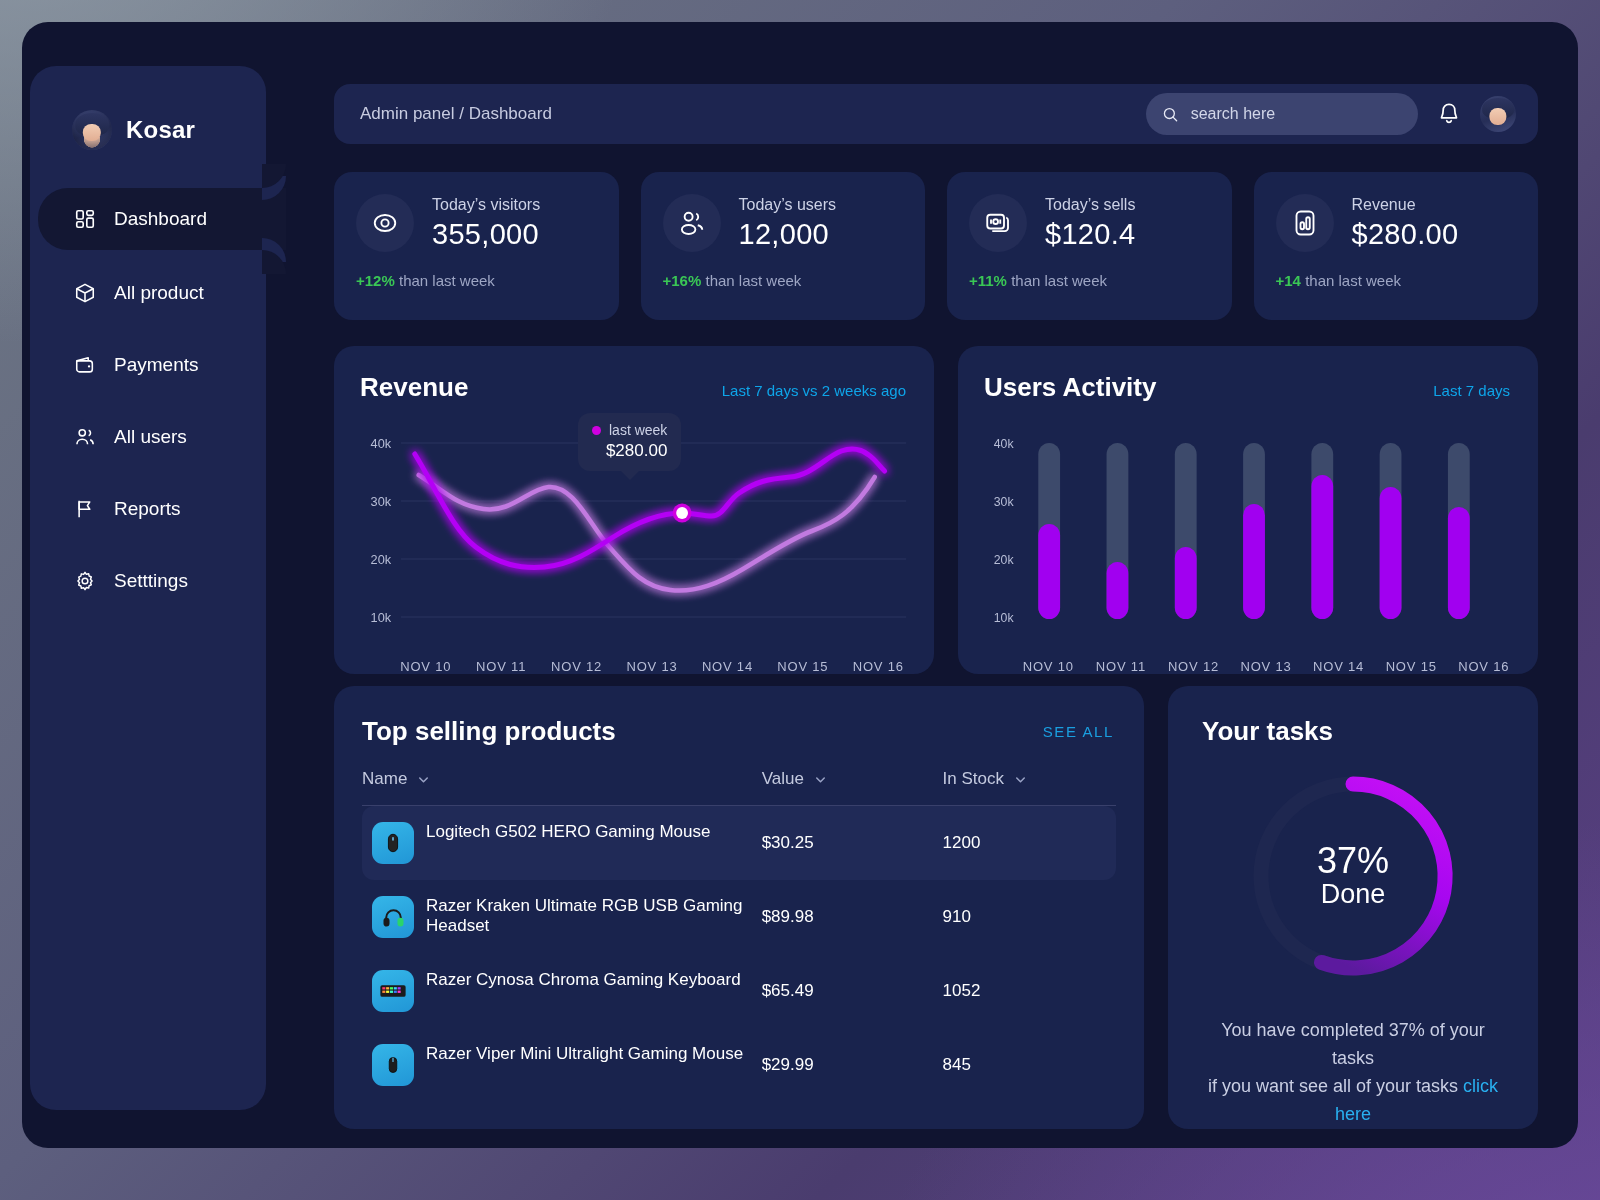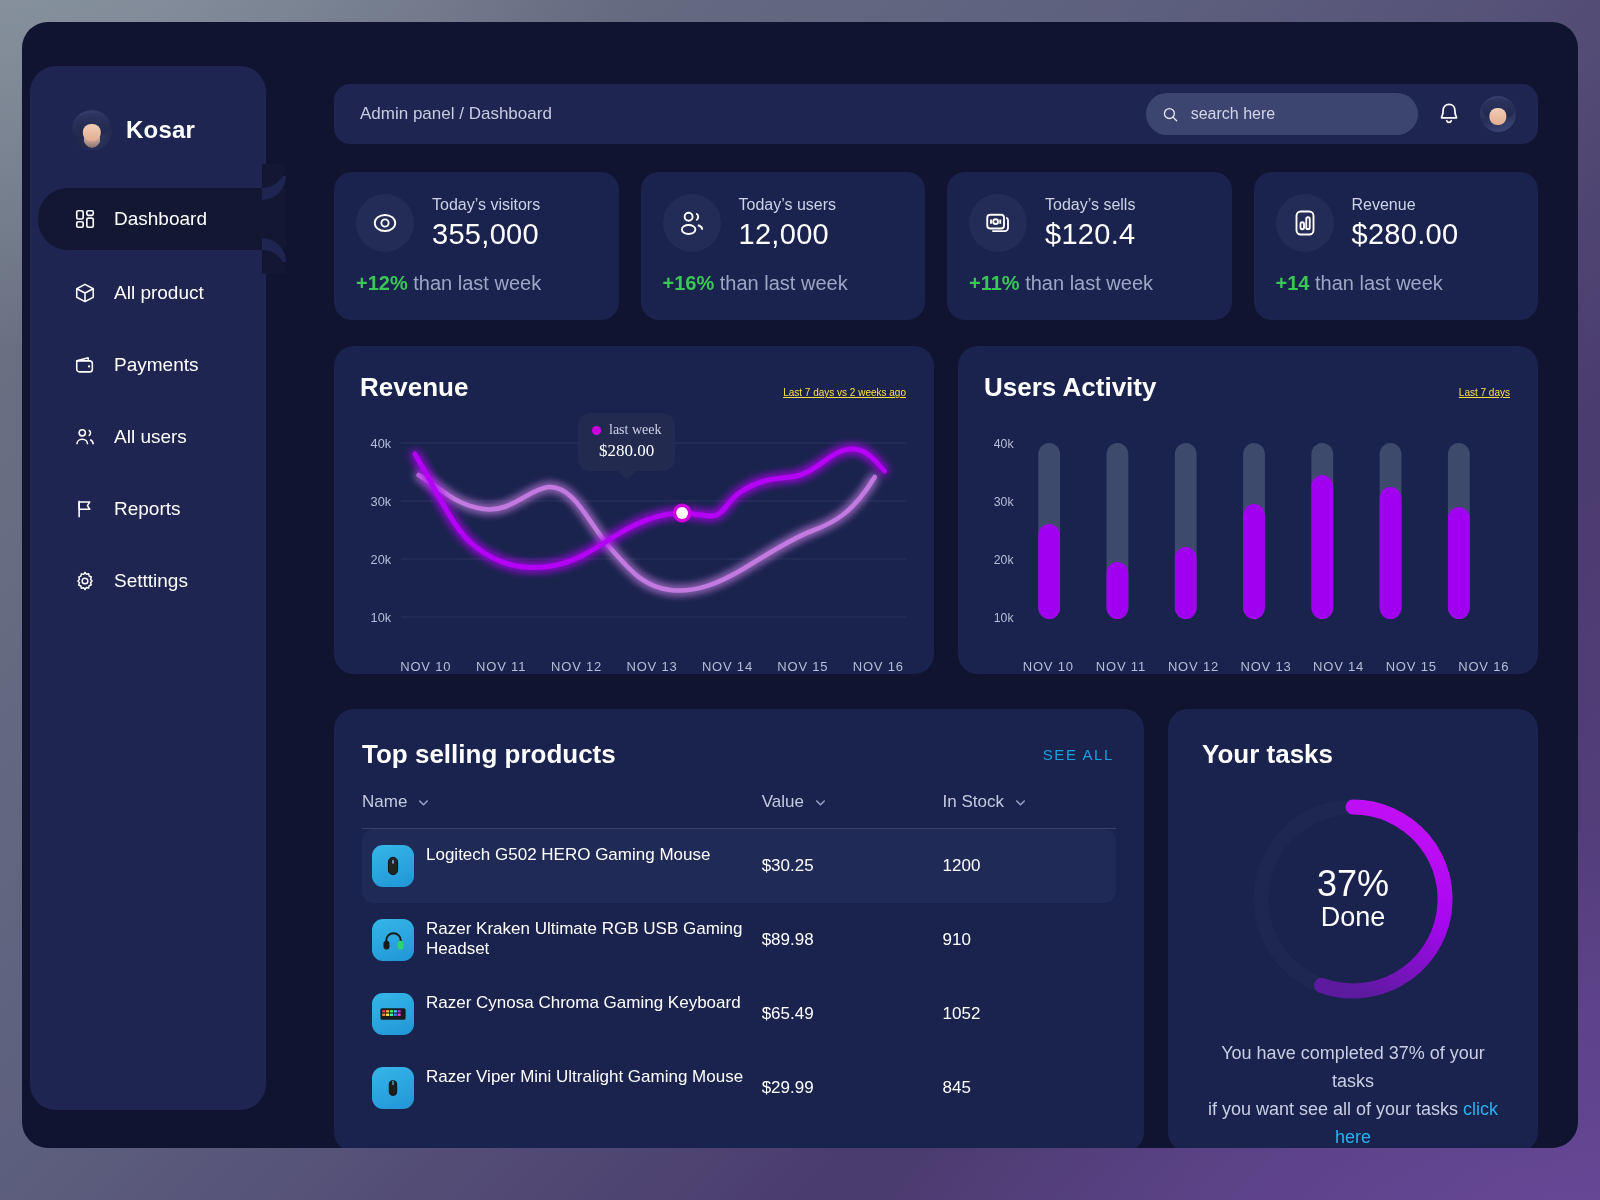--- a/index.html
+++ b/index.html
@@ -131,52 +131,52 @@
   
   .kpis { display: grid; grid-template-columns: repeat(4,1fr); gap: 22px; margin-top: 28px; }
   .kpi { background: #19234d; border-radius: 18px; padding: 22px 20px 20px 22px; height: 148px; }
   .kpi-top { display: flex; align-items: center; gap: 18px; }
   .kpi-ico {
     width: 58px; height: 58px; border-radius: 50%; background: #232c56;
     display: flex; align-items: center; justify-content: center; flex: none;
   }
   .kpi-label { color: #cdd2e6; font-size: 16px; margin-bottom: 4px; }
   .kpi-value { color: #ffffff; font-size: 29px; font-weight: 400; letter-spacing: .3px; }
-  .kpi-foot { margin-top: 20px; font-size: 20px; color: #9ea6c4; }
+  .kpi-foot { margin-top: 20px; font-size: 15px; color: #9ea6c4; }
   .kpi-foot b { color: #3ac755; font-weight: 700; }
 
   
   .charts { display: grid; grid-template-columns: 600px 1fr; gap: 24px; margin-top: 26px; }
   .card { background: #19234d; border-radius: 20px; }
   .card-head { display: flex; align-items: baseline; padding: 26px 28px 0 26px; }
   .card-title { font-size: 26px; font-weight: 700; color: #fff; flex: 1; }
-  .card-sub { font-size: 10px; color: #fde047; text-decoration: underline; }
+  .card-sub { font-size: 15px; color: #0ea5e9; }
 
   .chart-wrap { position: relative; height: 238px; margin: 14px 18px 0 12px; }
   .chart-wrap svg { display: block; width: 100%; height: 100%; }
   .xaxis { display: flex; padding: 4px 18px 0 54px; }
   .xaxis span { flex: 1; text-align: center; font-size: 13px; color: #b7bdd6; letter-spacing: .8px; }
 
   
   .tip {
     position: absolute; background: #222a50; border-radius: 12px;
-    padding: 9px 14px 10px; text-align: center; z-index: 4; font-family: Liberation Serif, serif;
+    padding: 9px 14px 10px; text-align: right; z-index: 4;
   }
   .tip-row { display: flex; align-items: center; gap: 8px; }
   .tip-dot { width: 9px; height: 9px; border-radius: 50%; background: #cf00e0; }
   .tip-lab { font-size: 14px; color: #cdd2e6; }
   .tip-val { font-size: 17px; color: #fff; font-weight: 500; margin-top: 3px; }
   .tip::after {
     content: ""; position: absolute; left: 50%; bottom: -9px; transform: translateX(-50%);
     border-left: 10px solid transparent; border-right: 10px solid transparent;
     border-top: 10px solid #222a50;
   }
 
   
-  .bottom { display: grid; grid-template-columns: 810px 1fr; gap: 24px; margin-top: 35px; }
+  .bottom { display: grid; grid-template-columns: 810px 1fr; gap: 24px; margin-top: 12px; }
 
   .tbl-head-row { display: flex; align-items: center; padding: 30px 30px 0 28px; }
   .tbl-title { font-size: 26px; font-weight: 700; color: #fff; flex: 1; }
   .see-all { font-size: 15px; color: #1a9fe0; letter-spacing: 1.6px; font-weight: 500; cursor: pointer; }
 
   table { width: calc(100% - 56px); margin: 22px 28px 0 28px; border-collapse: collapse; }
   thead th {
     text-align: left; font-size: 17px; font-weight: 400; color: #c4cadf;
     padding: 0 0 16px 0; border-bottom: 1px solid #39406b;
   }

